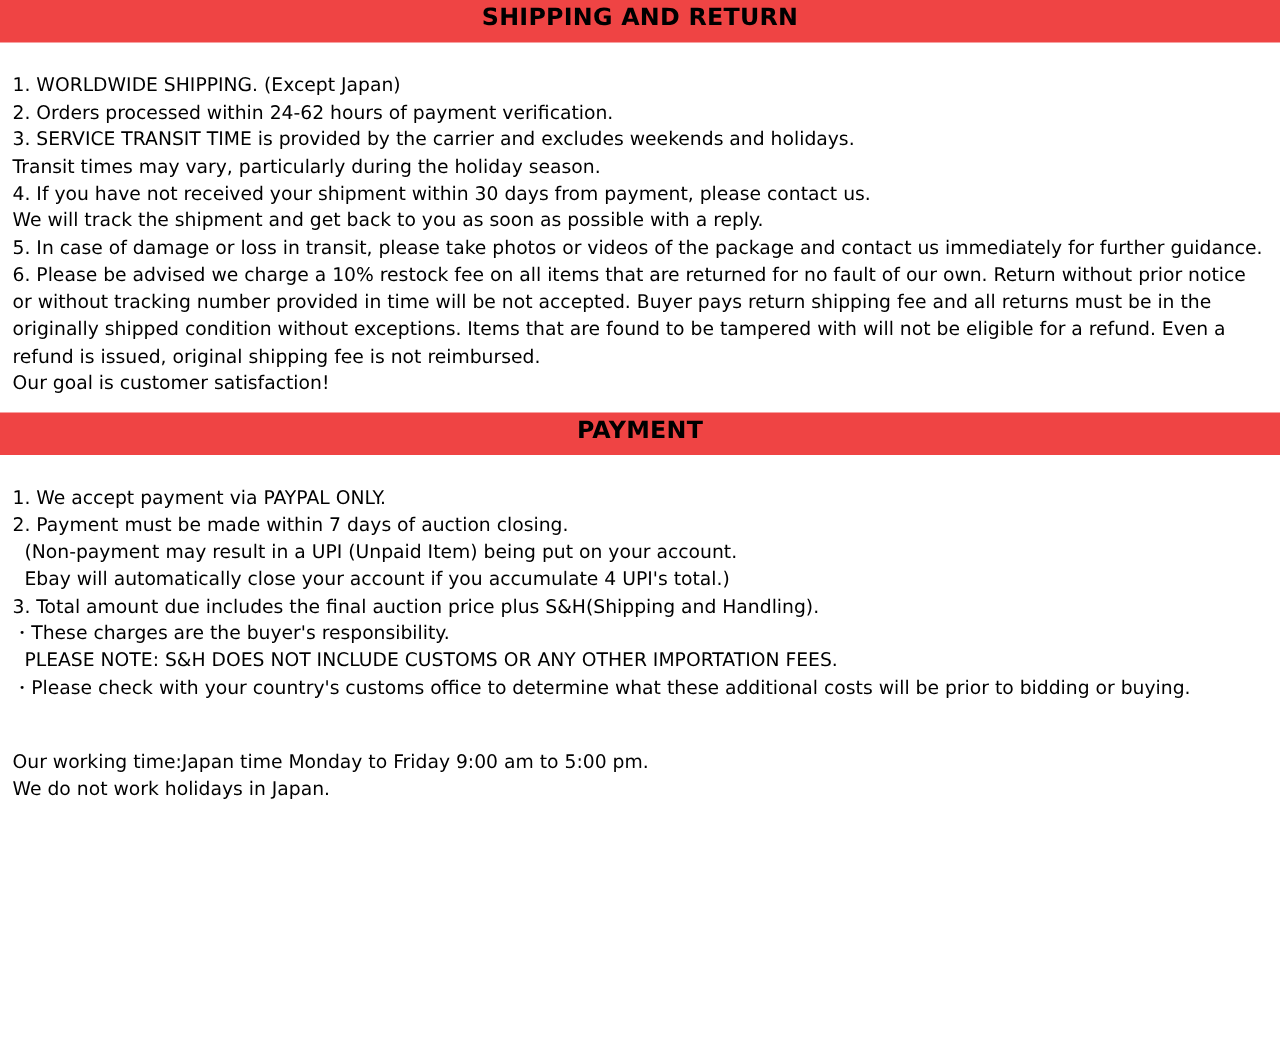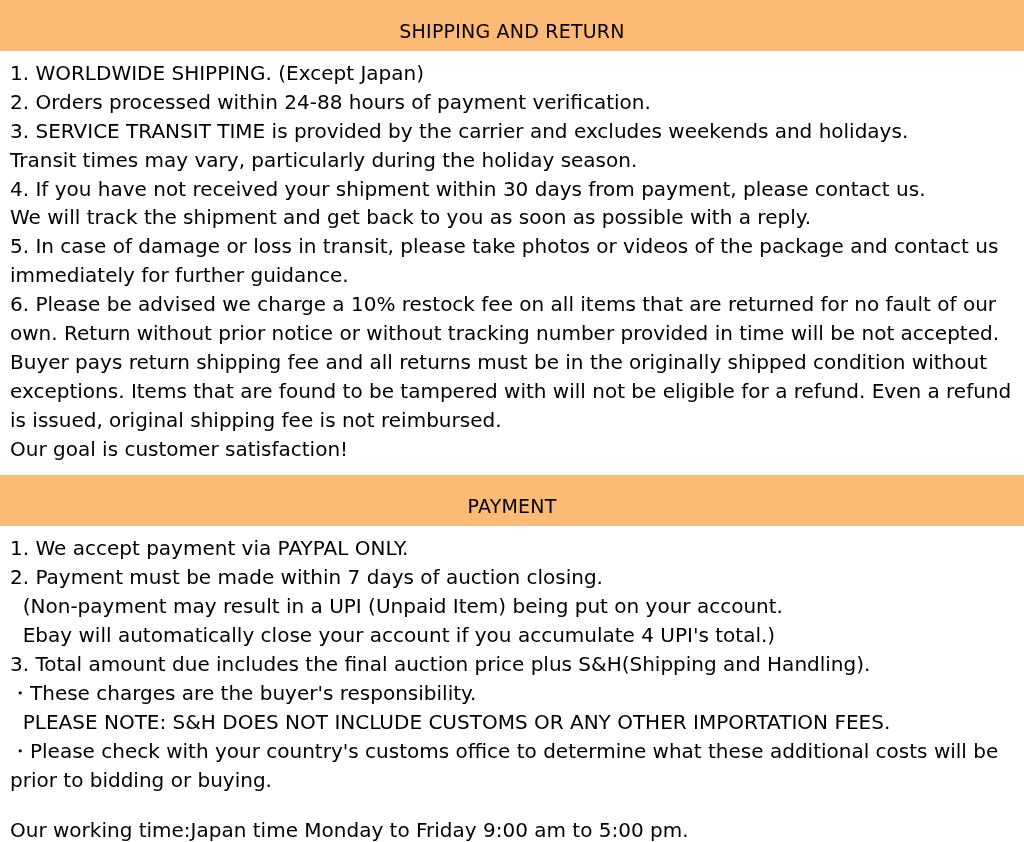--- a/index.html
+++ b/index.html
@@ -12,48 +12,48 @@
     height: 842px;
     font-family: "DejaVu Sans", sans-serif;
     color: #000000;
     overflow: hidden;
   }
   .page {
     width: 1024px;
     box-sizing: border-box;
   }
   .section-header {
-    background: #fdba74;
+    background: #ef4444;
     text-align: center;
-    font-weight: normal;
+    font-weight: bold;
     font-size: 19px;
     line-height: 1.0;
-    padding: 22px 0 10px 0;
+    padding: 5px 0 10px 0;
     letter-spacing: 0.2px;
   }
   .section-body {
-    padding: 8px 10px 6px 10px;
-    font-size: 20px;
+    padding: 24px 10px 6px 10px;
+    font-size: 15px;
     line-height: 1.445;
   }
   .line {
     white-space: pre-wrap;
   }
   .spacer-6 { height: 6px; }
   .spacer-8 { height: 8px; }
 </style>
 </head>
 <body>
 
 <div class="page">
 
   <div class="section-header">SHIPPING AND RETURN</div>
   <div class="section-body">
     <div class="line">1. WORLDWIDE SHIPPING. (Except Japan)</div>
-    <div class="line">2. Orders processed within 24-88 hours of payment verification.</div>
+    <div class="line">2. Orders processed within 24-62 hours of payment verification.</div>
     <div class="line">3. SERVICE TRANSIT TIME is provided by the carrier and excludes weekends and holidays.</div>
     <div class="line">Transit times may vary, particularly during the holiday season.</div>
     <div class="line">4. If you have not received your shipment within 30 days from payment, please contact us.</div>
     <div class="line">We will track the shipment and get back to you as soon as possible with a reply.</div>
     <div class="line">5. In case of damage or loss in transit, please take photos or videos of the package and contact us immediately for further guidance.</div>
     <div class="line">6. Please be advised we charge a 10% restock fee on all items that are returned for no fault of our own. Return without prior notice or without tracking number provided in time will be not accepted. Buyer pays return shipping fee and all returns must be in the originally shipped condition without exceptions. Items that are found to be tampered with will not be eligible for a refund. Even a refund is issued, original shipping fee is not reimbursed.</div>
     <div class="line">Our goal is customer satisfaction!</div>
   </div>
 
   <div class="spacer-6"></div>

